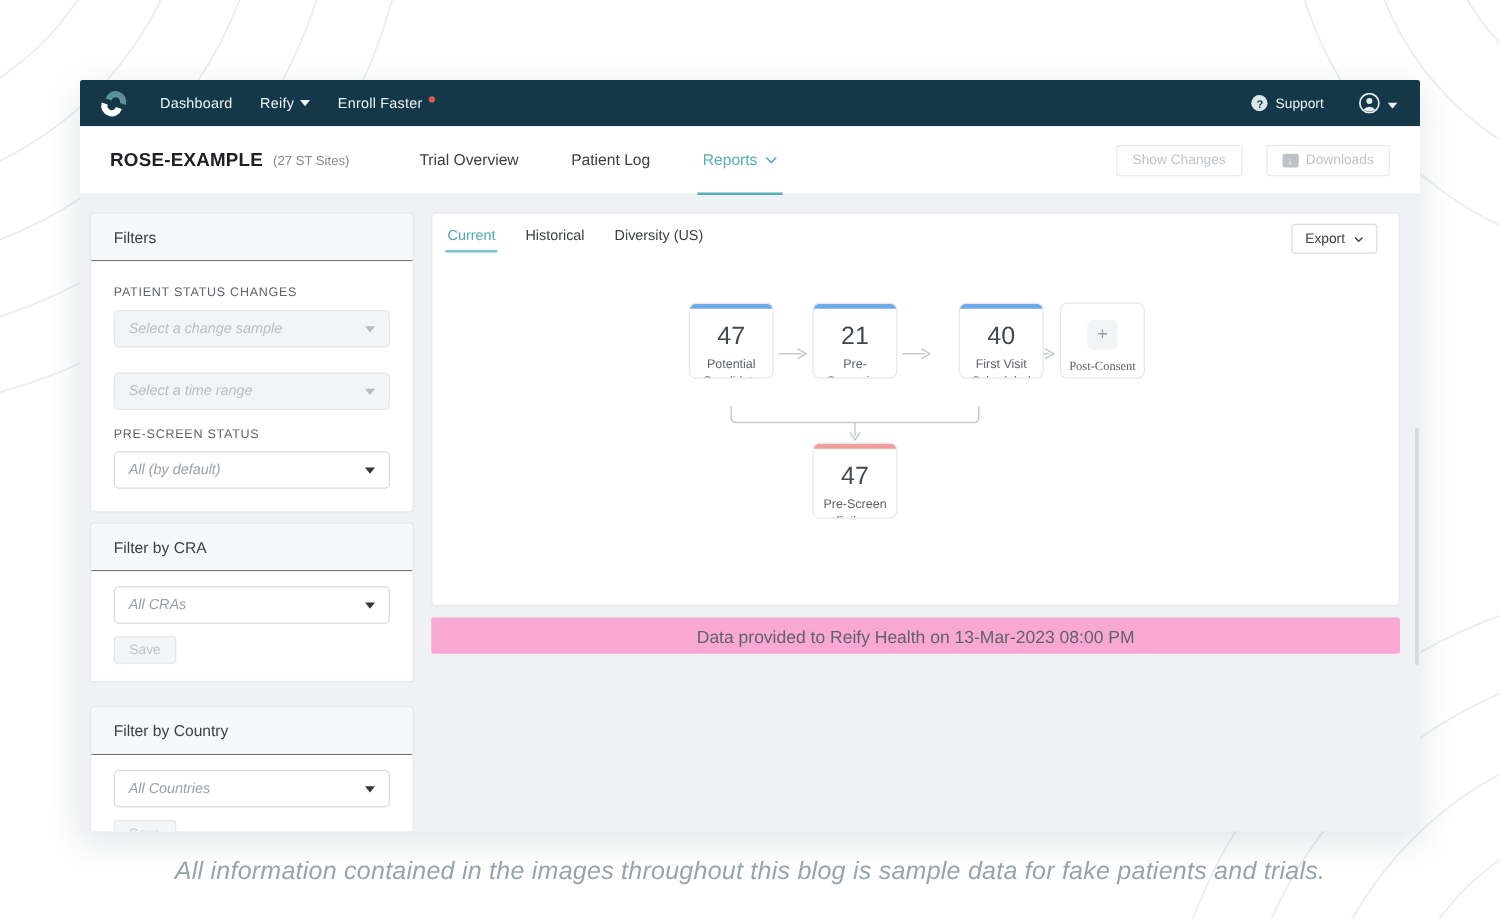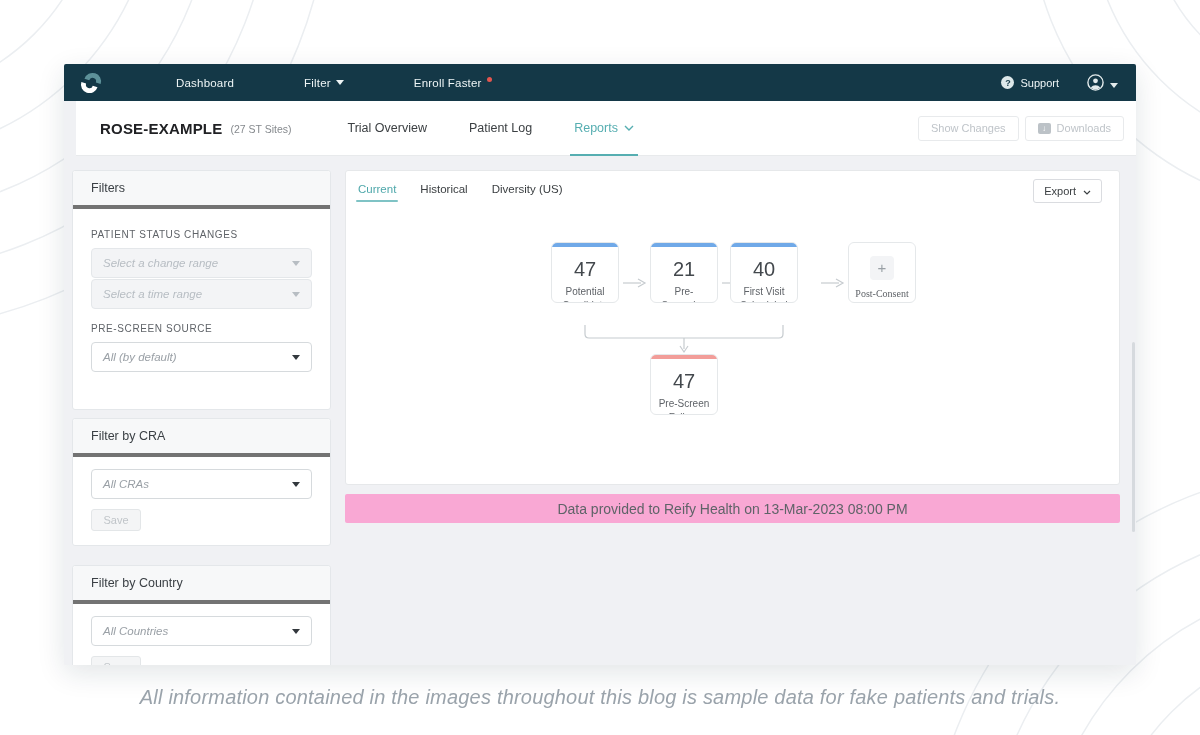--- a/index.html
+++ b/index.html
@@ -9,59 +9,59 @@
   
   .bg-decor { position:absolute; left:0; top:0; width:1200px; height:735px; z-index:0; }
 
   
   .app { position:absolute; left:64px; top:64px; width:1072px; height:601px;
          background:#f0f1f4; border-radius:2px; overflow:hidden; z-index:2;
          box-shadow:0 8px 28px rgba(20,40,60,.12); }
 
   
   .navbar { position:absolute; left:0; top:0; width:100%; height:37px; background:#143847;
-            display:flex; align-items:center; padding:0 18px 0 14px;gap:48px; }
+            display:flex; align-items:center; padding:0 18px 0 14px; }
   .nav-logo { width:26px; height:26px; margin-right:24px; }
   .nav-item { color:#eef5f6; font-size:11.5px; font-weight:500; margin-right:22px;
               display:flex; align-items:center; cursor:pointer; letter-spacing:.2px; }
   .nav-caret { margin-left:5px; display:inline-flex; }
   .nav-dot { width:5px; height:5px; border-radius:50%; background:#e4564f; margin-left:5px; margin-top:-6px; }
   .nav-right { margin-left:auto; display:flex; align-items:center; }
   .q-icon { width:13px; height:13px; border-radius:50%; background:#dde8ea; color:#143847;
             font-size:9px; font-weight:bold; display:flex; align-items:center; justify-content:center;
             margin-right:6px; }
   .support { color:#eef5f6; font-size:11px; font-weight:500; display:flex; align-items:center; margin-right:28px; }
   .user-group { display:flex; align-items:center; gap:6px; }
 
   
-  .header { position:absolute; left:12px; top:37px; width:100%; height:55px; background:#ffffff;
+  .header { position:absolute; left:0; top:37px; width:100%; height:55px; background:#ffffff;
             border-bottom:1px solid #e8eaec; display:flex; align-items:center; padding:0 24px; }
   .trial-name { font-size:15px; font-weight:bold; color:#202124; letter-spacing:.2px; }
   .sites { font-size:10.5px; color:#85898d; margin-left:8px; margin-top:2px; }
   .h-tabs { display:flex; margin-left:56px; height:100%;justify-content:flex-end; }
   .h-tab { display:flex; align-items:center; height:100%; margin-right:42px; font-size:12.5px;
            color:#3c4043; position:relative; cursor:pointer; }
   .h-tab.active { color:#56aeb1; }
   .h-tab.active::after { content:""; position:absolute; left:-4px; right:-4px; bottom:-1px;
                          height:2px; background:#56aeb1; }
   .h-tab .tab-caret { margin-left:6px; display:inline-flex; }
-  .h-btns { margin-left:auto; display:flex; gap:6px; }
+  .h-btns { margin-left:auto; display:flex; gap:19px; }
   .btn-ghost { height:25px; padding:0 12px; background:#ffffff; border:1px solid #e8eaec;
                border-radius:3px; font-size:11px; color:#bfc4c9; display:flex; align-items:center;
                gap:6px; cursor:pointer; }
   .dl-icon { width:13px; height:11px; border-radius:2px; background:#bcc2c7; color:#ffffff;
              font-size:8px; line-height:11px; text-align:center; display:inline-block; }
 
   
   .content { position:absolute; left:0; top:92px; width:100%; height:509px; background:#f0f1f4; }
 
   
   .panel { position:absolute; left:8px; width:259px; background:#ffffff;
            border:1px solid #e4e7ea; border-radius:3px; }
-  .panel-head { height:38px; background:#f7f8f9; border-bottom:4px solid #737373;
+  .panel-head { height:38px; background:#f7f8f9; border-bottom:1px solid #737373;
                 display:flex; align-items:center; padding-left:18px; border-radius:3px 3px 0 0;
                 font-size:12.5px; color:#3b4045; font-weight:500; }
   .panel-body { padding:0 18px; }
   .flabel { font-size:10px; font-weight:normal; letter-spacing:.6px; color:#5f6368; }
   .select { height:30px; border-radius:4px; display:flex; align-items:center;
             justify-content:space-between; padding:0 11px; cursor:pointer; }
   .select.disabled { background:#f3f4f6; border:1px solid #e4e7ea; cursor:default; }
   .select.enabled { background:#ffffff; border:1px solid #d6dadd; }
   .select .ph { font-size:11.5px; font-style:italic; }
   .select.disabled .ph { color:#b7bdc3; }
@@ -95,21 +95,21 @@
            border-radius:6px; text-align:center; overflow:hidden; }
   .stage .bar { position:absolute; top:0; left:0; right:0; height:4px; }
   .bar-blue { background:#70a9e8; }
   .bar-red  { background:#f29d99; }
   .stage .num { margin-top:15px; font-size:20px; color:#43484d; }
   .stage .lbl { margin-top:4px; font-size:10px; line-height:1.4; color:#5f6368; padding:0 5px; }
   .plus-box { width:24px; height:24px; margin:13px auto 0 auto; background:#f3f4f6; border-radius:4px;
               color:#9aa0a6; font-size:15px; line-height:24px; cursor:pointer; }
   #stage-1 { left:205px; top:71px; }
   #stage-2 { left:304px; top:71px; }
-  #stage-3 { left:384px; top:71px; }
+  #stage-3 { left:421px; top:71px; }
   #stage-4 { left:502px; top:71px; }
   #stage-fail { left:304px; top:183px; }
   .connectors { position:absolute; left:0; top:0; pointer-events:none; }
 
   
   .note-bar { position:absolute; left:281px; top:338px; width:775px; height:29px;
               background:#f9a8d4; border-radius:2px; display:flex; align-items:center;
               justify-content:center; font-size:14px; color:#5f6368; }
 
   
@@ -148,21 +148,21 @@
     <svg class="nav-logo" viewBox="0 0 26 26">
       <g transform="rotate(18 13 13)">
         <path d="M5.5 11 A8.5 8.5 0 0 1 22.5 11 L17.5 11 A3.5 3.5 0 0 0 10.5 11 Z" fill="#5d9199"></path>
         <path d="M3.5 15 A8.5 8.5 0 0 0 20.5 15 L15.5 15 A3.5 3.5 0 0 1 8.5 15 Z" fill="#ffffff"></path>
       </g>
     </svg>
     <div class="nav-item">
       <span>Dashboard</span>
     </div>
     <div class="nav-item">
-      <span>Filter</span>
+      <span>Reify</span>
       <span class="nav-caret">
         <svg width="8" height="5" viewBox="0 0 8 5">
             <path d="M0 0 L4 5 L8 0 Z" fill="#eef5f6"></path>
           </svg>
       </span>
     </div>
     <div class="nav-item">
       <span>Enroll Faster</span>
       <span class="nav-dot"></span>
     </div>
@@ -216,28 +216,28 @@
     </div>
   </div>
 
   <div class="content">
 
     <div class="panel" id="panel-filters">
       <div class="panel-head">Filters</div>
       <div class="panel-body">
         <div class="flabel" style="margin-top:20px;">PATIENT STATUS CHANGES</div>
         <div class="select disabled" style="margin-top:8px;">
-          <span class="ph">Select a change range</span>
-          <span class="caret-tri"></span>
-        </div>
-        <div class="select disabled" style="margin-top:1px;">
+          <span class="ph">Select a change sample</span>
+          <span class="caret-tri"></span>
+        </div>
+        <div class="select disabled" style="margin-top:20px;">
           <span class="ph">Select a time range</span>
           <span class="caret-tri"></span>
         </div>
-        <div class="flabel" style="margin-top:14px;">PRE-SCREEN SOURCE</div>
+        <div class="flabel" style="margin-top:14px;">PRE-SCREEN STATUS</div>
         <div class="select enabled" style="margin-top:8px;">
           <span class="ph">All (by default)</span>
           <span class="caret-tri"></span>
         </div>
       </div>
     </div>
 
     <div class="panel" id="panel-country">
       <div class="panel-head">Filter by Country</div>
       <div class="panel-body">

